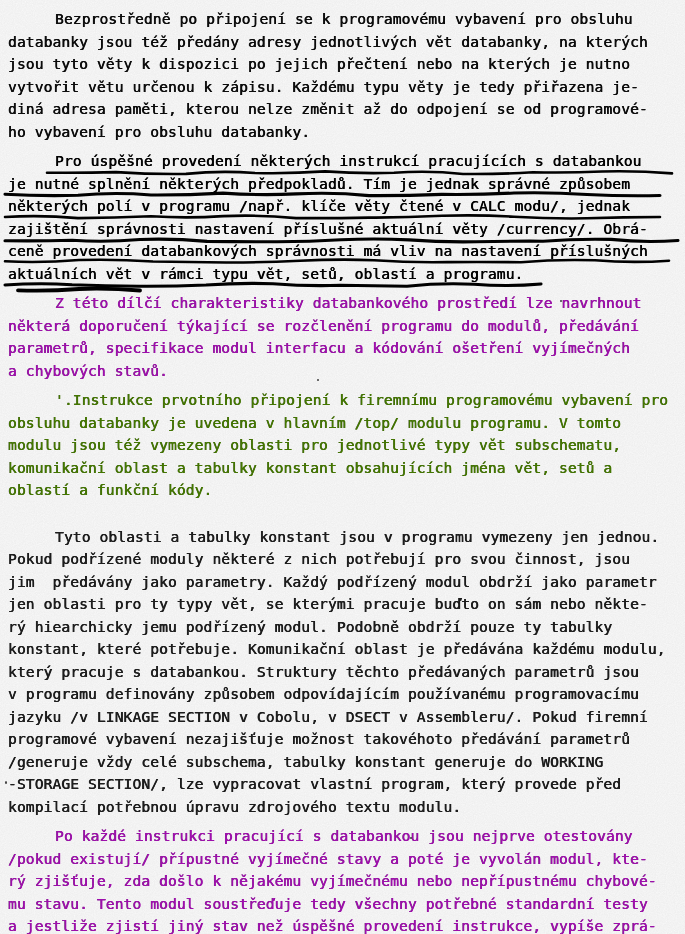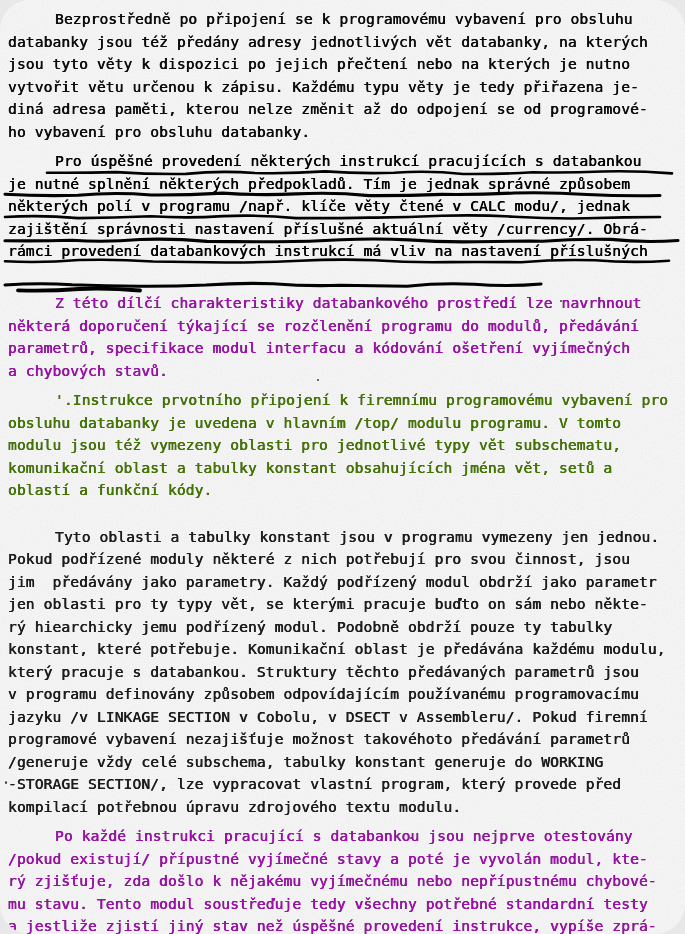--- a/index.html
+++ b/index.html
@@ -4,21 +4,20 @@
 <style>
   html, body { margin: 0; padding: 0; background: #e8e8e8; }
   .page {
     position: relative;
     width: 685px;
     height: 934px;
     margin: 0;
     background: #ffffff;
     overflow: hidden;
     font-family: "DejaVu Sans Mono", "Liberation Mono", monospace;
-    border-radius: 30px;
   }
   .doc {
     position: absolute;
     left: 8px;
     top: 8px;
     width: 672px;
     color: #1b1b1b;
     font-size: 14.6px;
     line-height: 22.5px;
     letter-spacing: 0.1px;
@@ -61,23 +60,23 @@
 
 <div class="page">
   <div class="doc" id="doc"><div class="para p1"><div class="line indent"><span class="t">Bezprostředně po připojení se k programovému vybavení pro obsluhu</span></div><div class="line"><span class="t">databanky jsou též předány adresy jednotlivých vět databanky, na kterých</span></div><div class="line"><span class="t">jsou tyto věty k dispozici po jejich přečtení nebo na kterých je nutno</span></div><div class="line"><span class="t">vytvořit větu určenou k zápisu. Každému typu věty je tedy přiřazena je-</span></div><div class="line"><span class="t">diná adresa paměti, kterou nelze změnit až do odpojení se od programové-</span></div><div class="line"><span class="t">ho vybavení pro obsluhu databanky.</span></div></div><div class="para p2"><div class="line indent"><span class="t">Pro úspěšné provedení některých instrukcí pracujících s databankou</span><svg class="underline" width="624.5" height="8" style="left: 39px; top: 18.4px;">
             <path d="M0 4.7 Q 35 5.1 69 4.1 Q 104 6.4 139 5.9 Q 173 2.3 208 5.0 Q 243 5.8 278 3.4 Q 312 5.8 347 4.8 Q 382 2.3 416 6.0 Q 451 6.4 486 4.3 Q 520 5.1 555 3.5 Q 590 2.6 625 5.4" fill="none" stroke="#0e0e0e" stroke-width="2.6" stroke-linecap="round"></path>
           </svg></div><div class="line"><span class="t">je nutné splnění některých předpokladů. Tím je jednak správné způsobem</span><svg class="underline" width="655.046875" height="8" style="left: -3px; top: 18.4px;">
             <path d="M0 3.3 Q 36 5.2 73 4.3 Q 109 1.0 146 4.0 Q 182 4.2 218 2.1 Q 255 4.6 291 2.9 Q 328 0.9 364 4.6 Q 400 4.8 437 3.4 Q 473 3.9 509 2.0 Q 546 1.1 582 3.5 Q 619 5.3 655 4.5" fill="none" stroke="#0e0e0e" stroke-width="3.1" stroke-linecap="round"></path>
           </svg></div><div class="line"><span class="t">některých polí v programu /např. klíče věty čtené v CALC modu/, jednak</span><svg class="underline" width="655.046875" height="8" style="left: -3px; top: 18.4px;">
             <path d="M0 4.0 Q 36 1.8 73 5.1 Q 109 4.6 146 3.2 Q 182 5.5 218 3.1 Q 255 1.6 291 5.1 Q 328 5.3 364 4.6 Q 400 4.8 437 2.8 Q 473 1.7 509 3.7 Q 546 5.9 582 5.3 Q 619 4.1 655 4.0" fill="none" stroke="#0e0e0e" stroke-width="2.6" stroke-linecap="round"></path>
           </svg></div><div class="line"><span class="t">zajištění správnosti nastavení příslušné aktuální věty /currency/. Obrá-</span><svg class="underline" width="672.8125" height="8" style="left: -3px; top: 18.4px;">
             <path d="M0 4.7 Q 34 5.1 67 4.3 Q 101 6.4 135 3.5 Q 168 2.3 202 5.4 Q 235 5.8 269 5.7 Q 303 5.8 336 3.8 Q 370 2.3 404 3.9 Q 437 6.4 471 5.8 Q 505 5.0 538 5.2 Q 572 2.6 606 3.4 Q 639 6.9 673 4.5" fill="none" stroke="#0e0e0e" stroke-width="3.1" stroke-linecap="round"></path>
-          </svg></div><div class="line"><span class="t">rámci provedení databankových instrukcí má vliv na nastavení příslušných</span><svg class="underline" width="663.921875" height="8" style="left: -3px; top: 18.4px;">
+          </svg></div><div class="line"><span class="t">ceně provedení databankových správnosti má vliv na nastavení příslušných</span><svg class="underline" width="663.921875" height="8" style="left: -3px; top: 18.4px;">
             <path d="M0 3.3 Q 37 5.1 74 2.0 Q 111 1.0 148 3.5 Q 184 4.2 221 4.5 Q 258 4.6 295 2.8 Q 332 0.9 369 2.2 Q 406 4.8 443 4.1 Q 479 3.9 516 4.2 Q 553 1.1 590 2.3 Q 627 5.3 664 2.7" fill="none" stroke="#0e0e0e" stroke-width="2.6" stroke-linecap="round"></path>
-          </svg></div><div class="line"><svg class="underline" width="536.40625" height="8" style="left: -3px; top: 18.4px;">
+          </svg></div><div class="line"><span class="t">aktuálních vět v rámci typu vět, setů, oblastí a programu.</span><svg class="underline" width="536.40625" height="8" style="left: -3px; top: 18.4px;">
             <path d="M0 4.0 Q 34 1.7 67 3.7 Q 101 4.7 134 5.3 Q 168 5.5 201 4.0 Q 235 1.6 268 2.7 Q 302 5.4 335 4.3 Q 369 4.8 402 5.2 Q 436 1.7 469 3.3 Q 503 5.9 536 3.0" fill="none" stroke="#0e0e0e" stroke-width="3.1" stroke-linecap="round"></path>
           </svg><svg class="underline" width="122" height="8" style="left: 10px; top: 24px;">
             <path d="M0 3.3 Q 31 4.2 61 2.0 Q 92 1.0 122 3.5" fill="none" stroke="#0e0e0e" stroke-width="3.8" stroke-linecap="round"></path>
           </svg></div></div><div class="para p3"><div class="line indent"><span class="t">Z této dílčí charakteristiky databankového prostředí lze navrhnout</span></div><div class="line"><span class="t">některá doporučení týkající se rozčlenění programu do modulů, předávání</span></div><div class="line"><span class="t">parametrů, specifikace modul interfacu a kódování ošetření vyjímečných</span></div><div class="line"><span class="t">a chybových stavů.</span></div></div><div class="para p4"><div class="line indent"><span class="t">'.Instrukce prvotního připojení k firemnímu programovému vybavení pro</span></div><div class="line"><span class="t">obsluhu databanky je uvedena v hlavním /top/ modulu programu. V tomto</span></div><div class="line"><span class="t">modulu jsou též vymezeny oblasti pro jednotlivé typy vět subschematu,</span></div><div class="line"><span class="t">komunikační oblast a tabulky konstant obsahujících jména vět, setů a</span></div><div class="line"><span class="t">oblastí a funkční kódy.</span></div></div><div class="para p5"><div class="line indent"><span class="t">Tyto oblasti a tabulky konstant jsou v programu vymezeny jen jednou.</span></div><div class="line"><span class="t">Pokud podřízené moduly některé z nich potřebují pro svou činnost, jsou</span></div><div class="line"><span class="t">jim  předávány jako parametry. Každý podřízený modul obdrží jako parametr</span></div><div class="line"><span class="t">jen oblasti pro ty typy vět, se kterými pracuje buďto on sám nebo někte-</span></div><div class="line"><span class="t">rý hiearchicky jemu podřízený modul. Podobně obdrží pouze ty tabulky</span></div><div class="line"><span class="t">konstant, které potřebuje. Komunikační oblast je předávána každému modulu,</span></div><div class="line"><span class="t">který pracuje s databankou. Struktury těchto předávaných parametrů jsou</span></div><div class="line"><span class="t">v programu definovány způsobem odpovídajícím používanému programovacímu</span></div><div class="line"><span class="t">jazyku /v LINKAGE SECTION v Cobolu, v DSECT v Assembleru/. Pokud firemní</span></div><div class="line"><span class="t">programové vybavení nezajišťuje možnost takovéhoto předávání parametrů</span></div><div class="line"><span class="t">/generuje vždy celé subschema, tabulky konstant generuje do WORKING</span></div><div class="line"><span class="t">-STORAGE SECTION/, lze vypracovat vlastní program, který provede před</span></div><div class="line"><span class="t">kompilací potřebnou úpravu zdrojového textu modulu.</span></div></div><div class="para p6"><div class="line indent"><span class="t">Po každé instrukci pracující s databankou jsou nejprve otestovány</span></div><div class="line"><span class="t">/pokud existují/ přípustné vyjímečné stavy a poté je vyvolán modul, kte-</span></div><div class="line"><span class="t">rý zjišťuje, zda došlo k nějakému vyjímečnému nebo nepřípustnému chybové-</span></div><div class="line"><span class="t">mu stavu. Tento modul soustřeďuje tedy všechny potřebné standardní testy</span></div><div class="line"><span class="t">a jestliže zjistí jiný stav než úspěšné provedení instrukce, vypíše zprá-</span></div></div></div>
 
   <div class="speck" style="left:560px; top:300px; width:2px; height:2px;"></div>
   <div class="speck" style="left:317px; top:379px; width:2px; height:2px;"></div>
   <div class="speck" style="left:5px;   top:781px; width:2px; height:3px;"></div>
   <div class="speck" style="left:410px; top:837px; width:2px; height:2px;"></div>
   <div class="speck" style="left:205px; top:760px; width:2px; height:2px;"></div>

